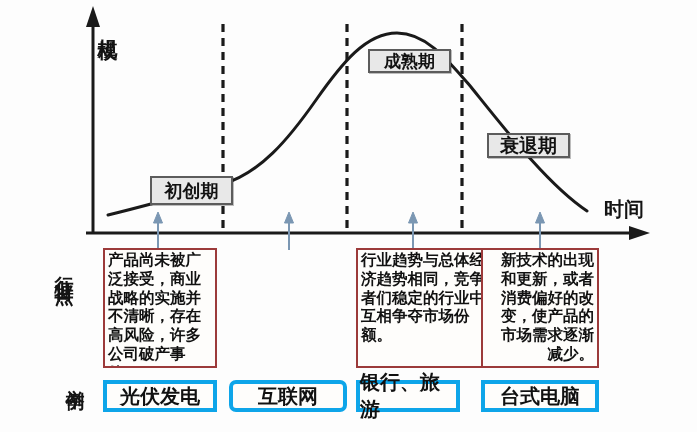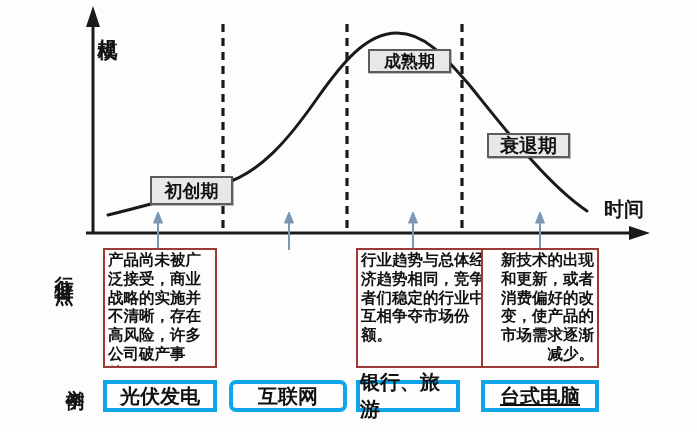--- a/index.html
+++ b/index.html
@@ -89,21 +89,21 @@
     box-sizing:border-box;
     display:flex;align-items:center;justify-content:center;
     font-weight:bold;
     font-size:20px;
     color:#111;
     z-index:2;
   }
   #example-0{left:103px;width:114px;}
   #example-1{left:229px;width:118px;border-radius:7px;}
   #example-2{left:356px;width:104px;}
-  #example-3{left:481px;width:118px;text-decoration:underline;}
+  #example-3{left:481px;width:118px;}
 </style>
 </head>
 <body>
 
 <div id="canvas">
 
   <svg width="697" height="432" viewBox="0 0 697 432">
 
     <g>
       <line x1="93" y1="233" x2="93" y2="22" stroke="#1a1a1a" stroke-width="3"></line>

